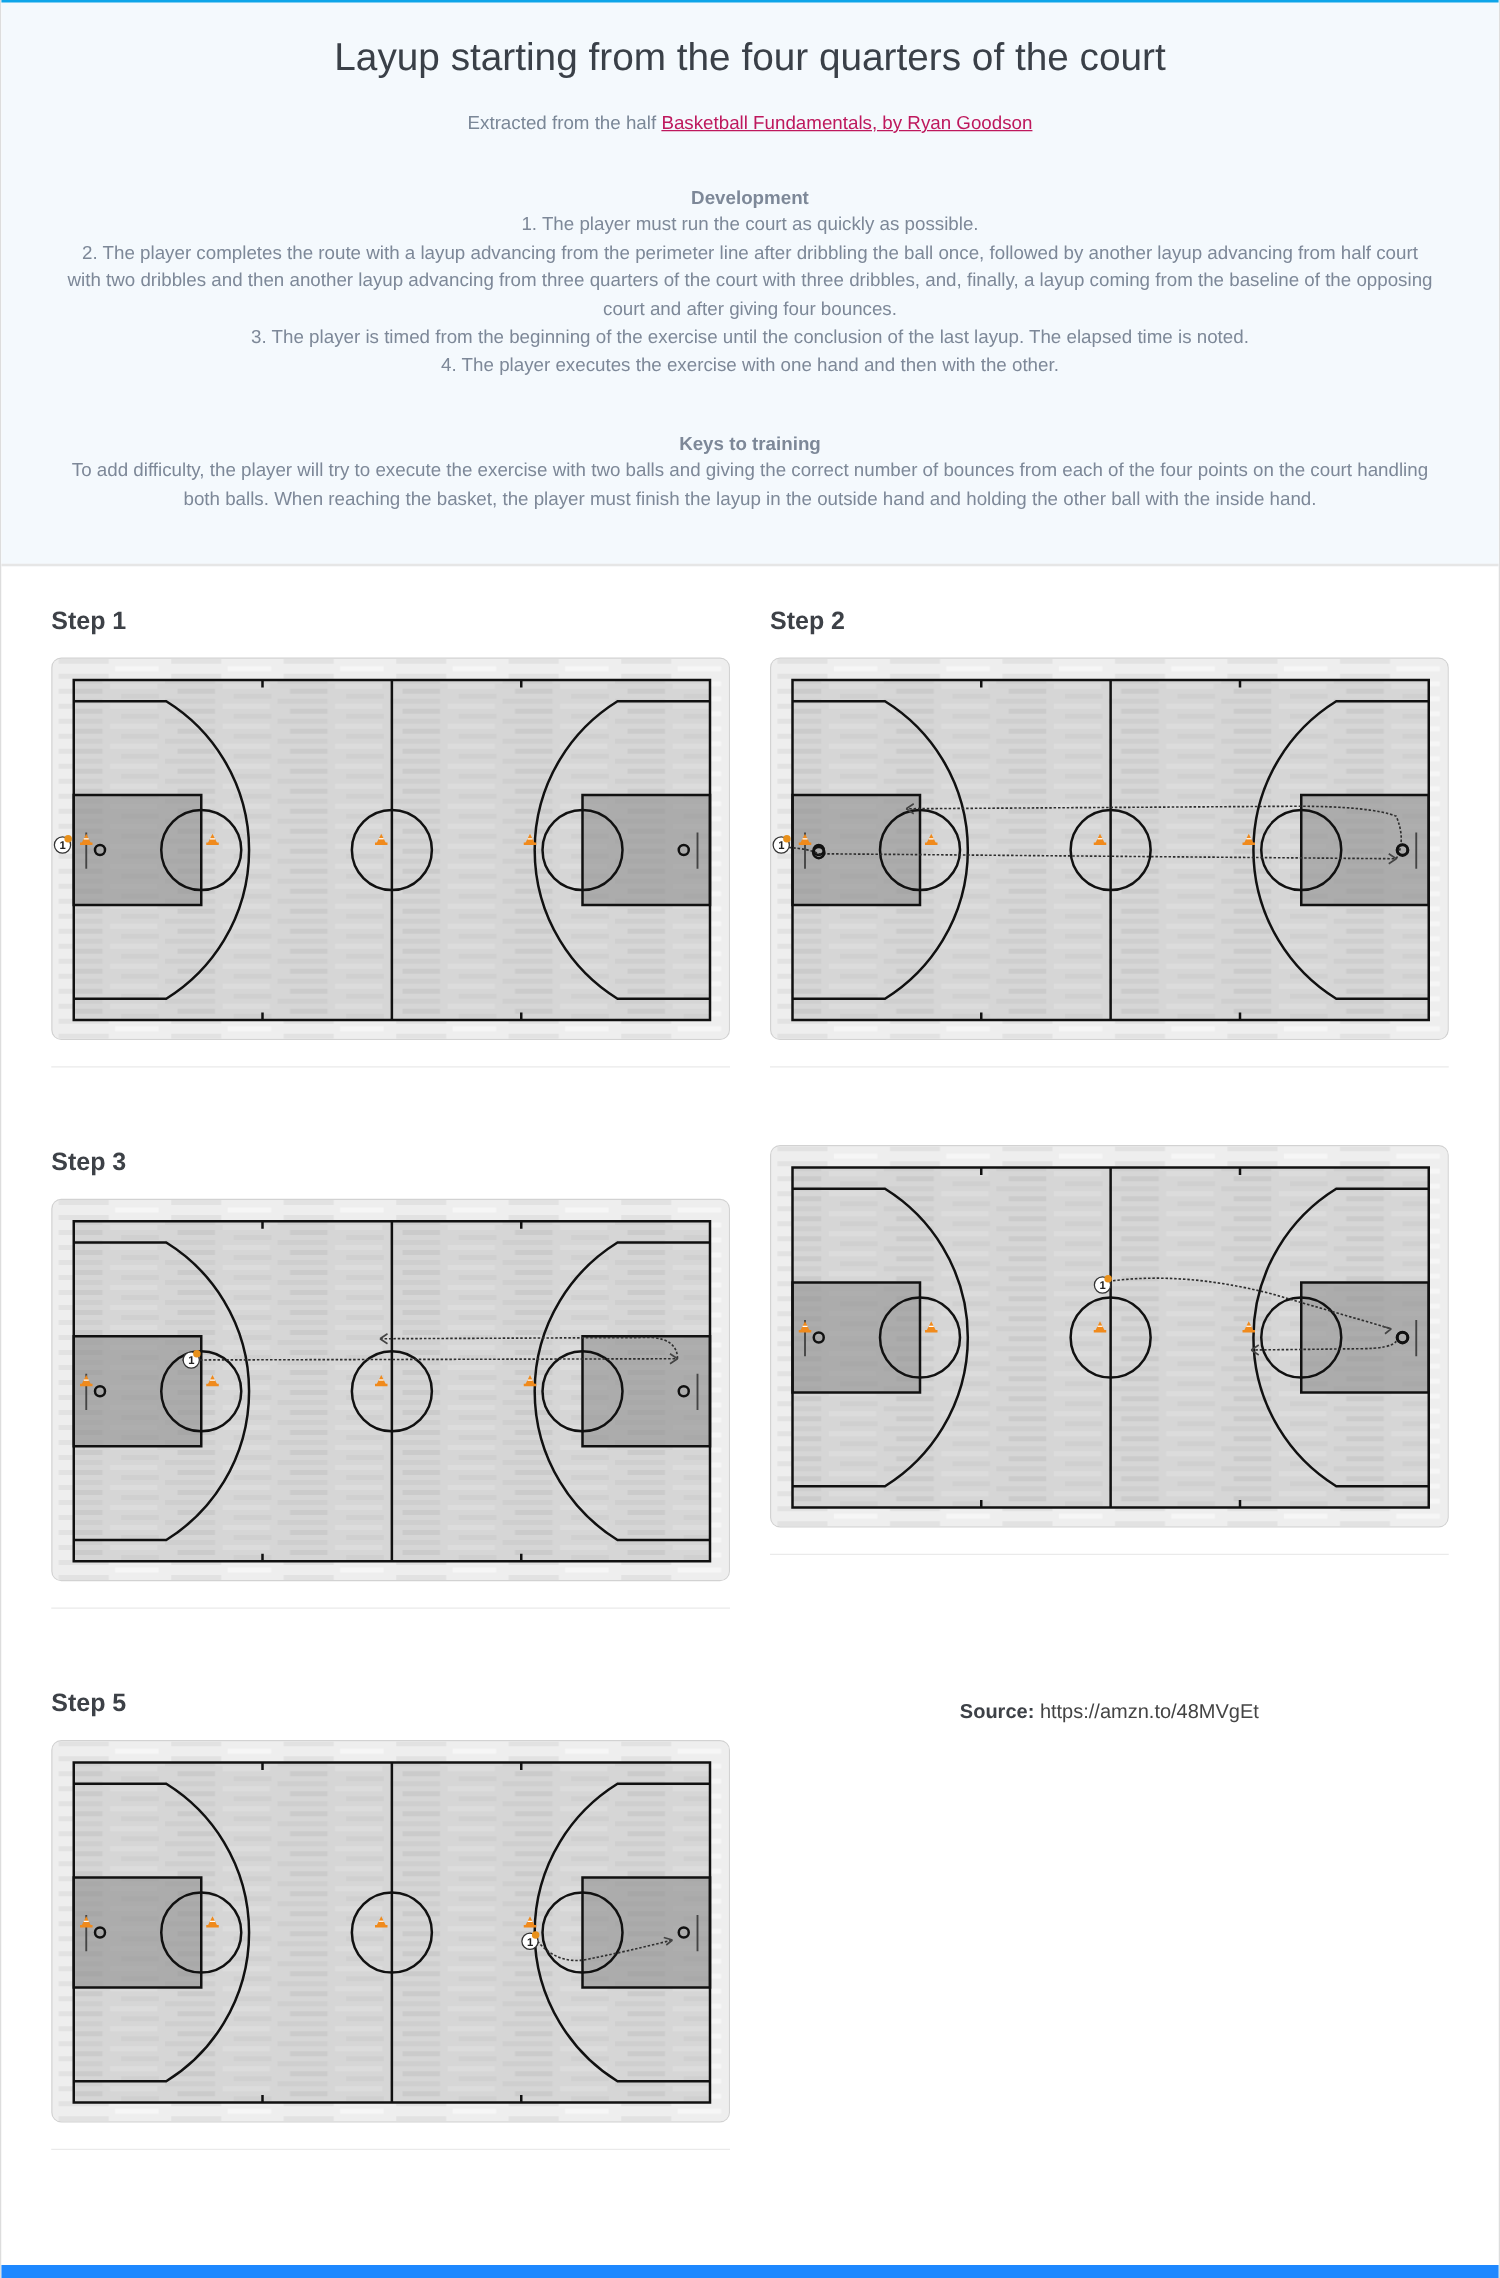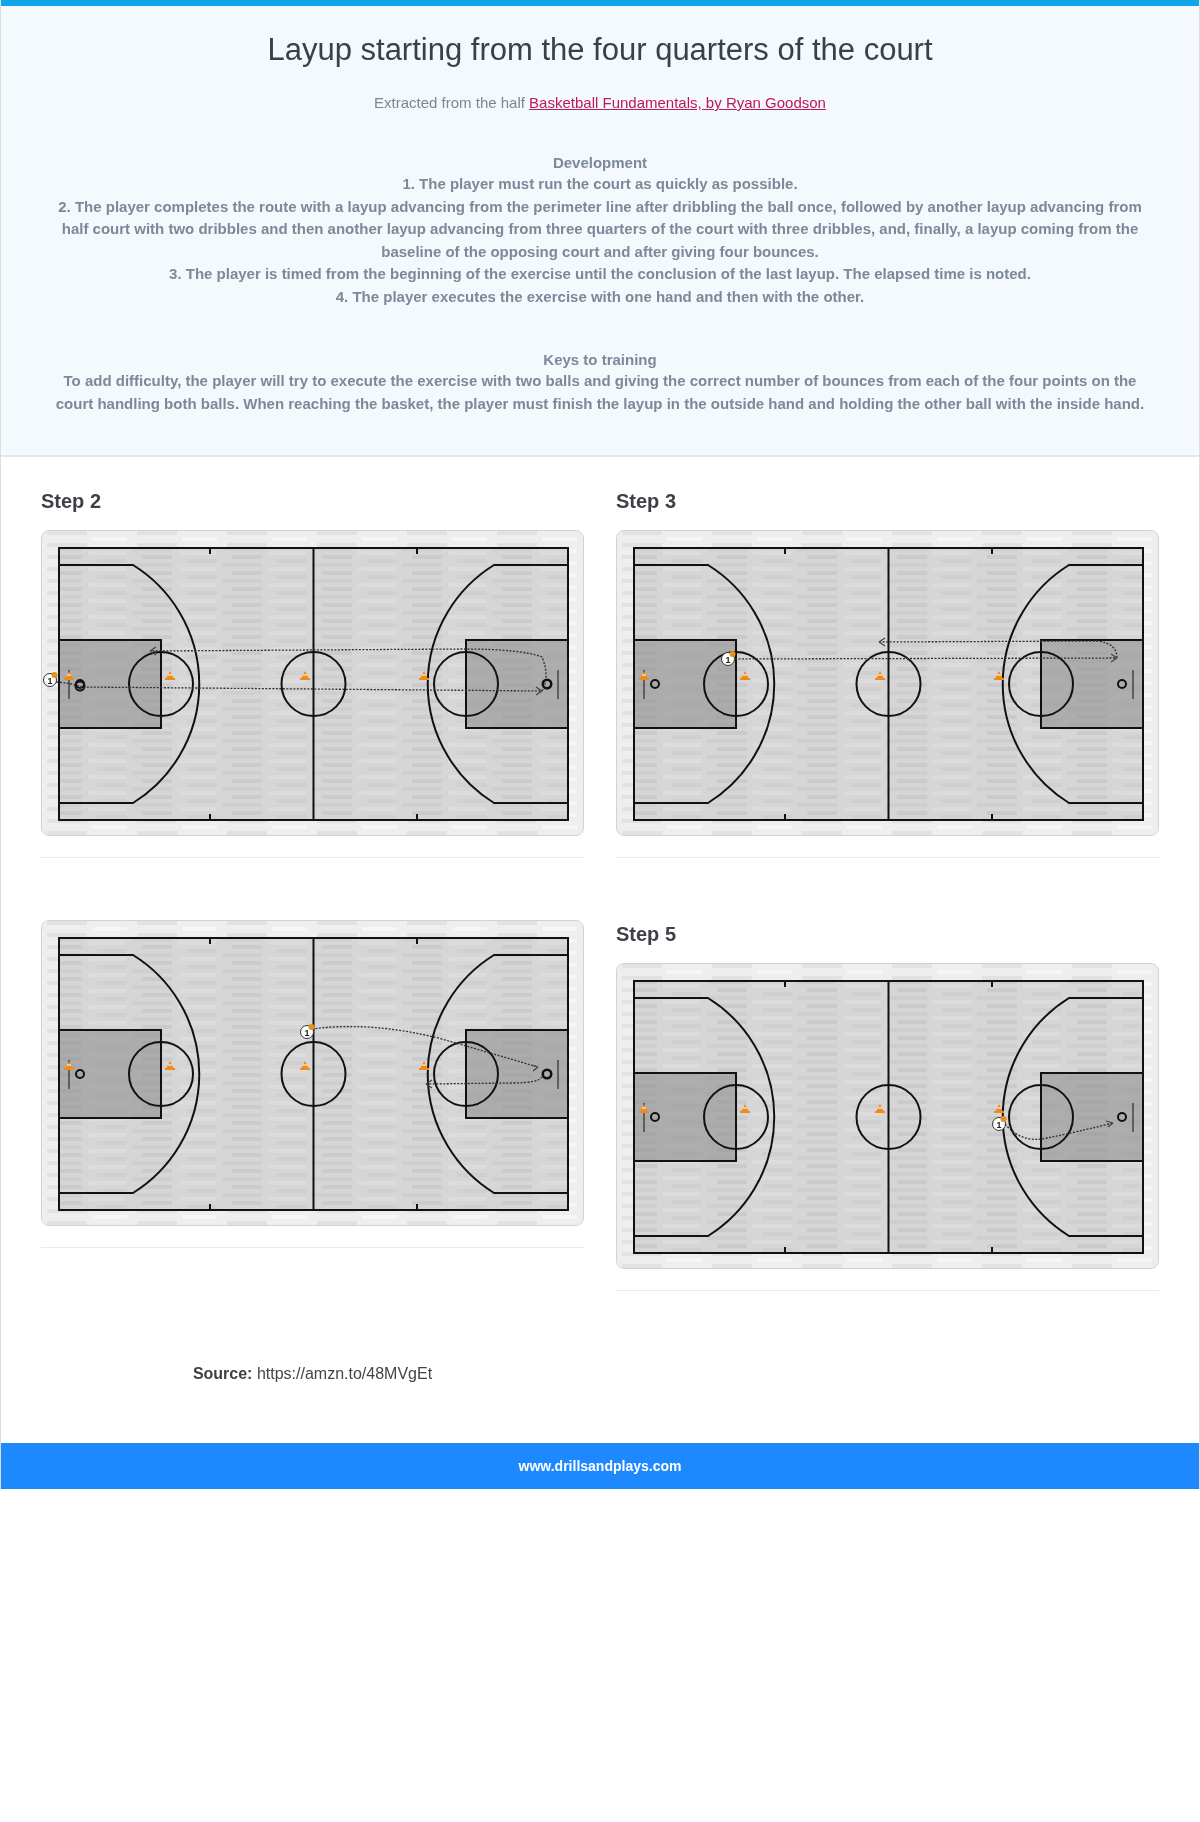--- a/index.html
+++ b/index.html
@@ -1,25 +1,25 @@
 <!DOCTYPE html>
 <html><head>
 <meta charset="utf-8">
 <style>
   * { box-sizing: border-box; margin: 0; padding: 0; }
   html, body { width: 1200px; background: #ffffff; }
   body { font-family: "Liberation Sans", sans-serif; color: #333; border-left: 1px solid #ddd; border-right: 1px solid #ddd; }
-  .header { background: #f4f9fd; border-top: 6px solid #0ea5e9; border-bottom: 2px solid #e6e6e6; padding: 24px 50px 40px; text-align: center; }
+  .header { background: #f4f9fd; border-top: 2px solid #0ea5e9; border-bottom: 2px solid #e6e6e6; padding: 24px 50px 40px; text-align: center; }
   .title { font-size: 31px; font-weight: 400; color: #3a4048; line-height: 40px; }
   .created { font-size: 16px; color: #4a4f55; margin-top: 8px; }
   .created b { color: #3e4349; }
   .extracted { font-size: 15px; color: #7a8797; margin-top: 24px; }
   .extracted a { color: #be185d; }
   .section-head { font-size: 15px; font-weight: 700; color: #7d8898; margin-top: 42px; line-height: 20px; }
-  .section-body { font-size: 15px; color: #7d8898; line-height: 22.5px; font-weight: bold; }
+  .section-body { font-size: 15px; color: #7d8898; line-height: 22.5px; }
   .steps { display: grid; grid-template-columns: 543px 543px; column-gap: 32px; padding: 0 40px; }
   .step { padding-top: 30px; }
   .step-title { font-size: 20px; font-weight: 700; color: #3d4147; height: 28px; line-height: 28px; margin-bottom: 15px; }
   .card { width: 543px; height: 306px; border: 1px solid #d2d2d2; border-radius: 8px; overflow: hidden; background: #ececec; }
   .card svg { display: block; }
   .divider { height: 1px; background: #eaeaea; margin-top: 21px; margin-bottom: 32px; }
   .source { padding-top: 12px; font-size: 16px; color: #444; text-align: center; }
   .source b { color: #3d4147; }
   .footer { background: #1e88ff; height: 46px; margin-top: 60px; display: flex; align-items: center; justify-content: center; color: #fff; font-size: 14px; font-weight: 700; }
 </style>
@@ -93,20 +93,34 @@
     <g id="player">
       <circle cx="0" cy="0" r="6.5" fill="#fff" stroke="#333" stroke-width="1"></circle>
       <text x="0" y="3.5" font-size="9" font-weight="700" text-anchor="middle" fill="#222" font-family="Liberation Sans, sans-serif">1</text>
       <circle cx="4.5" cy="-5" r="3" fill="#e8901a"></circle>
     </g>
   </defs>
 </svg>
 
 <div class="steps">
 
+  <div class="step">
+    <h3 class="step-title">Step 1</h3>
+    <div class="card">
+      <svg width="543" height="306" viewBox="0 0 543 306">
+        <use href="#court"></use>
+        <use href="#cone" x="27" y="145"></use>
+        <use href="#cone" x="128" y="145"></use>
+        <use href="#cone" x="263" y="145"></use>
+        <use href="#cone" x="382" y="145"></use>
+        <use href="#player" x="8" y="149"></use>
+      </svg>
+    </div>
+    <div class="divider"></div>
+  </div>
 
   <div class="step">
     <h3 class="step-title">Step 2</h3>
     <div class="card">
       <svg width="543" height="306" viewBox="0 0 543 306">
         <use href="#court"></use>
         <use href="#cone" x="27" y="145"></use>
         <use href="#cone" x="128" y="145"></use>
         <use href="#cone" x="263" y="145"></use>
         <use href="#cone" x="382" y="145"></use>

